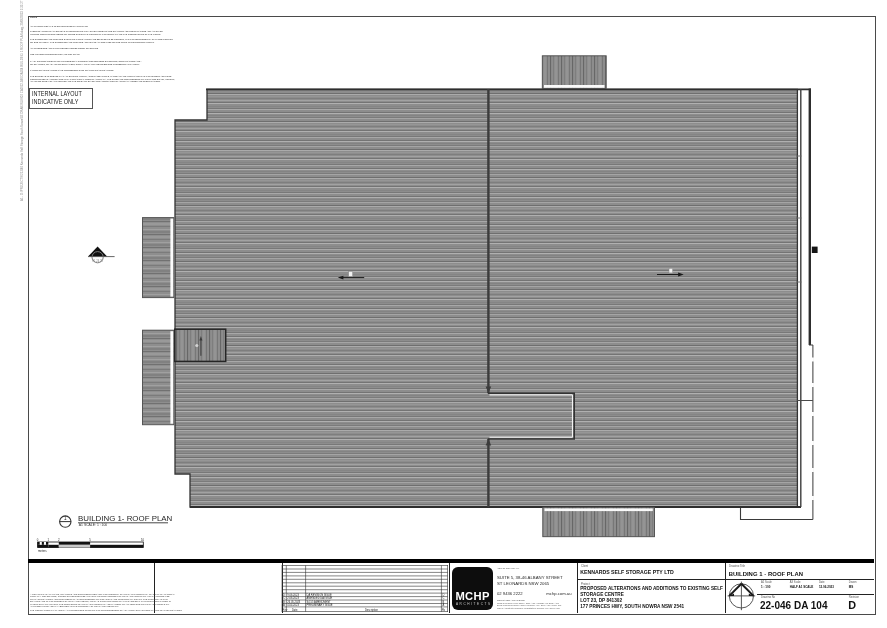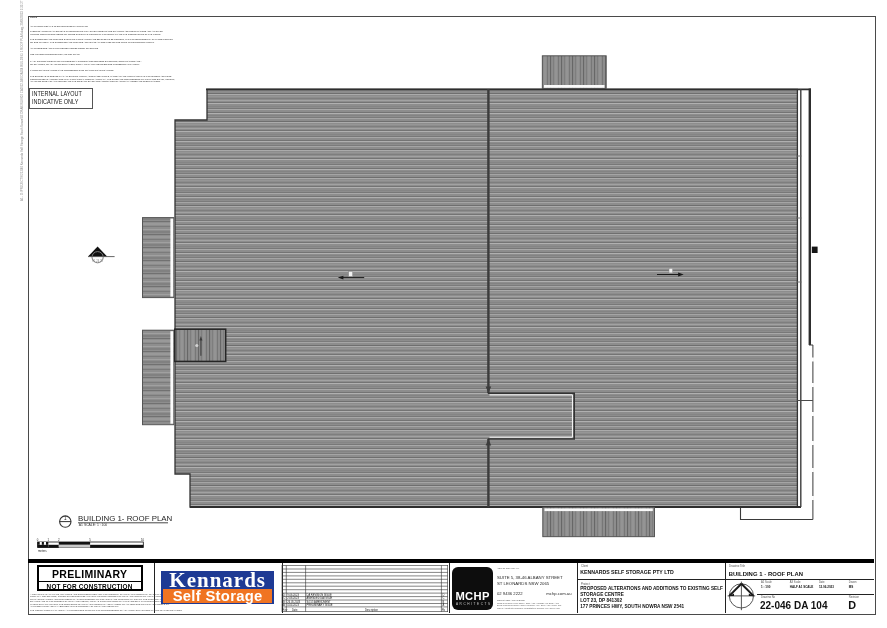--- a/index.html
+++ b/index.html
@@ -163,41 +163,32 @@
   </svg>
 
   <div class="abs" style="left:28px;top:558.8px;width:845.5px;height:4.2px;background:#000;"></div>
 
   <div class="abs" style="left:154px;top:563px;width:1px;height:50px;background:#222;"></div>
   <div class="abs" style="left:282.3px;top:563px;width:1px;height:50px;background:#222;"></div>
   <div class="abs" style="left:449px;top:563px;width:1.2px;height:50px;background:#222;"></div>
   <div class="abs" style="left:576.6px;top:563px;width:1.2px;height:50px;background:#222;"></div>
   <div class="abs" style="left:724.7px;top:563px;width:1.2px;height:50px;background:#222;"></div>
 
-  <div class="abs" style="left:36.6px;top:564.6px;width:106px;height:26px;border:2.2px solid #000;background:#fff;box-sizing:border-box;">
-    <div style="font-size:10.5px;font-weight:bold;text-align:center;letter-spacing:0.3px;color:#000;padding-top:1.6px;">PRELIMINARY</div>
-    <div style="border-top:1.4px solid #000;margin-top:1.2px;font-size:6.4px;font-weight:bold;text-align:center;letter-spacing:0.2px;color:#000;padding-top:1px;">NOT FOR CONSTRUCTION</div>
-  </div>
   <div class="abs" style="left:29.8px;top:592.6px;width:113px;">
     <div style="transform:scale(0.5);transform-origin:0 0;width:300px;font-size:4.3px;line-height:4.93px;color:#3d3d3d;white-space:nowrap;">
       <div>A COPYRIGHT IN ALL PLANS, DRAWINGS AND DOCUMENTS REMAINS THE PROPERTY OF MCHP ARCHITECTS P/L. PLANS IN ANY MATERIAL</div>
       <div>FORM MAY NOT BE USED, COPIED OR REPRODUCED WITHOUT WRITTEN CONSENT OF MCHP ARCHITECTS P/L. UNAUTHORISED USE</div>
       <div>OF PLANS DRAWINGS AND DOCUMENTS IS AN INFRINGEMENT OF COPYRIGHT AND PROPRIETARY RIGHTS. THE PROPERTY IN THIS</div>
       <div>DRAWING AND IN THE CONCEPT OF SUCH ARCHITECTS, MCHP AS CIRCUMSTANCES SHALL TRANSFER IF THIS DOCUMENT IS USED IN</div>
       <div>WHOLE OR PART WITHOUT THE PERMISSION OF MCHP ARCHITECTS P/L AND PAYMENT OF ALL FEES DUE TO MCHP ARCHITECTS P/L.</div>
       <div>ALL MONEYS DUE AND PAYABLE REMAIN THE PROPERTY OF MCHP ARCHITECTS P/L.</div>
       <div style="margin-top:3.8px;">THE CONTRACTOR SHALL VERIFY ALL DIMENSIONS PRIOR TO THE COMMENCEMENT OF ANY WORK OR THE PREPARATION OF SHOP DRAWINGS</div>
     </div>
   </div>
 
-  <div class="abs" style="left:160.8px;top:570.8px;width:113.7px;height:33.4px;background:#1e3a94;">
-    <div class="abs" style="left:2.2px;top:17.8px;width:109.3px;height:14.4px;background:#f07422;"></div>
-    <div class="abs" style="left:0;top:-3.2px;width:113.7px;text-align:center;font-family:'Liberation Serif',serif;font-weight:bold;font-size:21px;color:#fff;letter-spacing:1px;">Kennards</div>
-    <div class="abs" style="left:0;top:17.2px;width:113.7px;text-align:center;font-weight:bold;font-size:14.8px;color:#fff;letter-spacing:0.3px;">Self Storage</div>
-  </div>
 
   <svg class="abs" style="left:280px;top:560px;" width="172" height="56" viewBox="0 0 172 56">
     <g stroke="#333" stroke-width="0.6" fill="none">
       <rect x="2" y="5.5" width="165.7" height="46.2"></rect>
       <path d="M6.3,5.5 L6.3,51.7 M25.6,5.5 L25.6,51.7 M161.4,5.5 L161.4,51.7"></path>
       <path d="M2,9 L167.7,9 M2,12.4 L167.7,12.4 M2,15.9 L167.7,15.9 M2,19.3 L167.7,19.3 M2,22.8 L167.7,22.8 M2,26.2 L167.7,26.2 M2,29.7 L167.7,29.7 M2,33.1 L167.7,33.1 M2,36.6 L167.7,36.6 M2,40 L167.7,40 M2,43.5 L167.7,43.5 M2,46.9 L167.7,46.9"></path>
     </g>
     <g font-size="2.6" fill="#222">
       <text x="3" y="35.8">D</text>
         <text x="7.3" y="35.8">9.06.2023</text>

